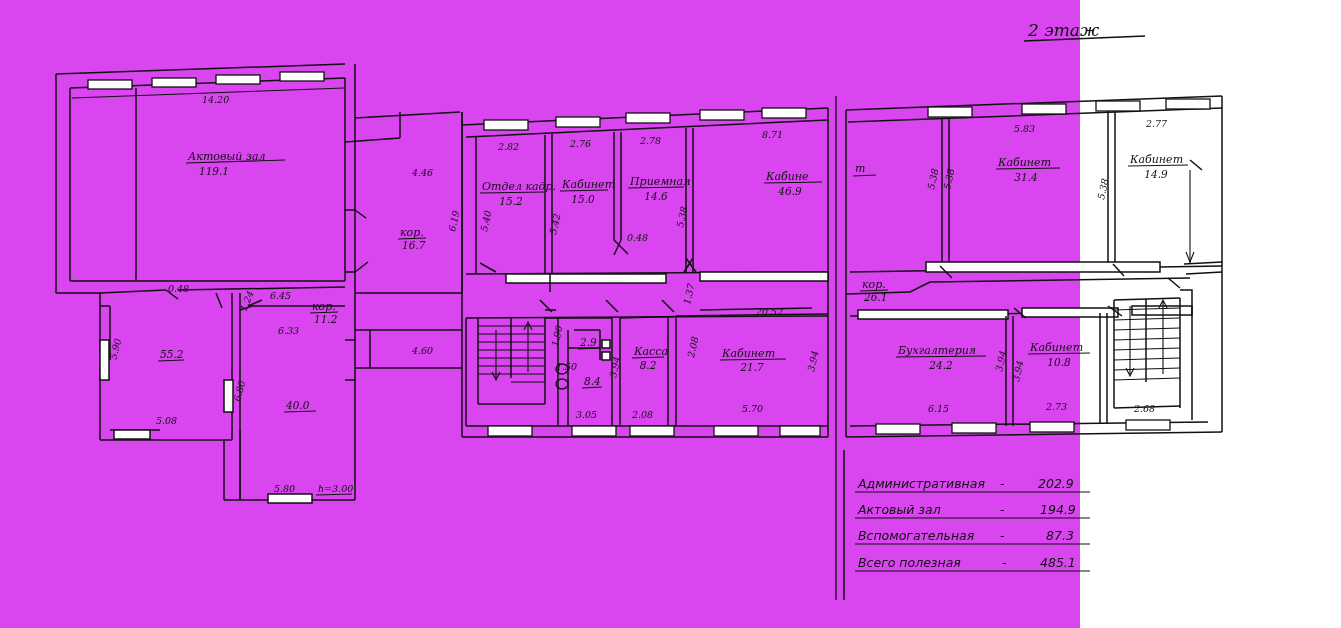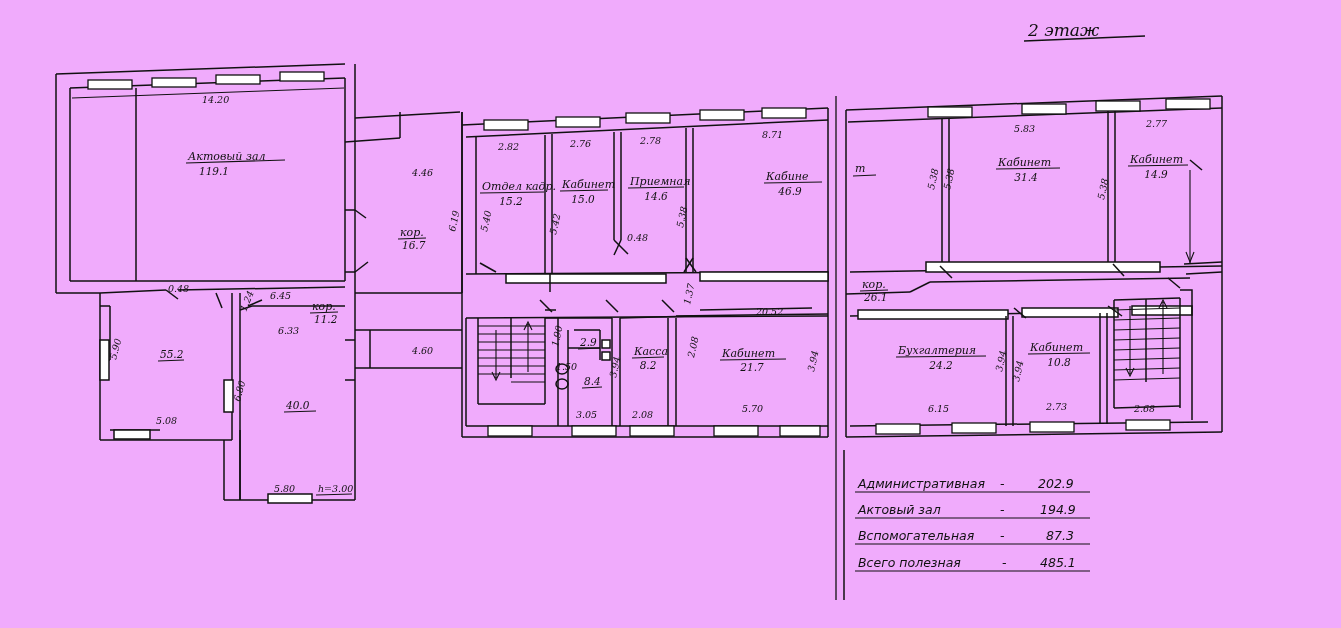--- a/index.html
+++ b/index.html
@@ -1,17 +1,17 @@
 <!DOCTYPE html>
 <html><head>
 <meta charset="utf-8">
 <style>
   html,body{margin:0;padding:0;background:#ffffff;}
   body{width:1341px;height:628px;overflow:hidden;font-family:"DejaVu Sans",sans-serif;}
-  #plan{position:relative;width:1341px;height:628px;background:#f0abfc;}
+  #plan{position:relative;width:1080px;height:628px;background:#d946ef;}
   svg{display:block;}
   .lbl{font-family:"DejaVu Serif",serif;font-style:italic;fill:#111;}
   .rname{font-size:11px;font-style:italic;}
   .rarea{font-size:10.5px;font-style:italic;}
   .dim{font-size:9.5px;font-style:italic;fill:#111;}
   .title{font-size:17px;font-style:italic;fill:#111;}
   .sum-l{font-size:12.5px;font-style:italic;fill:#111;}
   .sum-v{font-size:12.5px;font-style:italic;fill:#111;}
 </style>
 </head>

